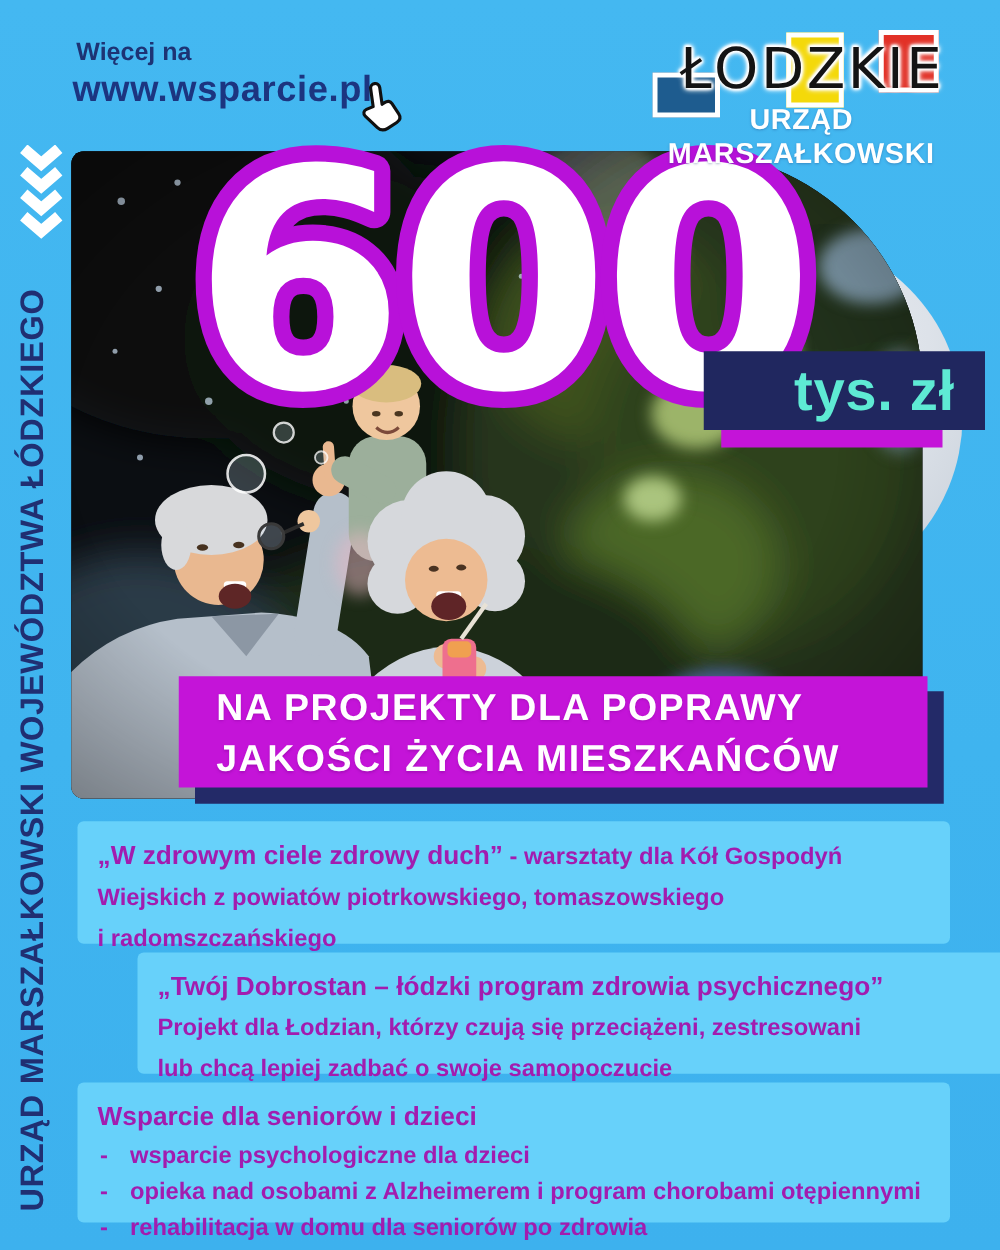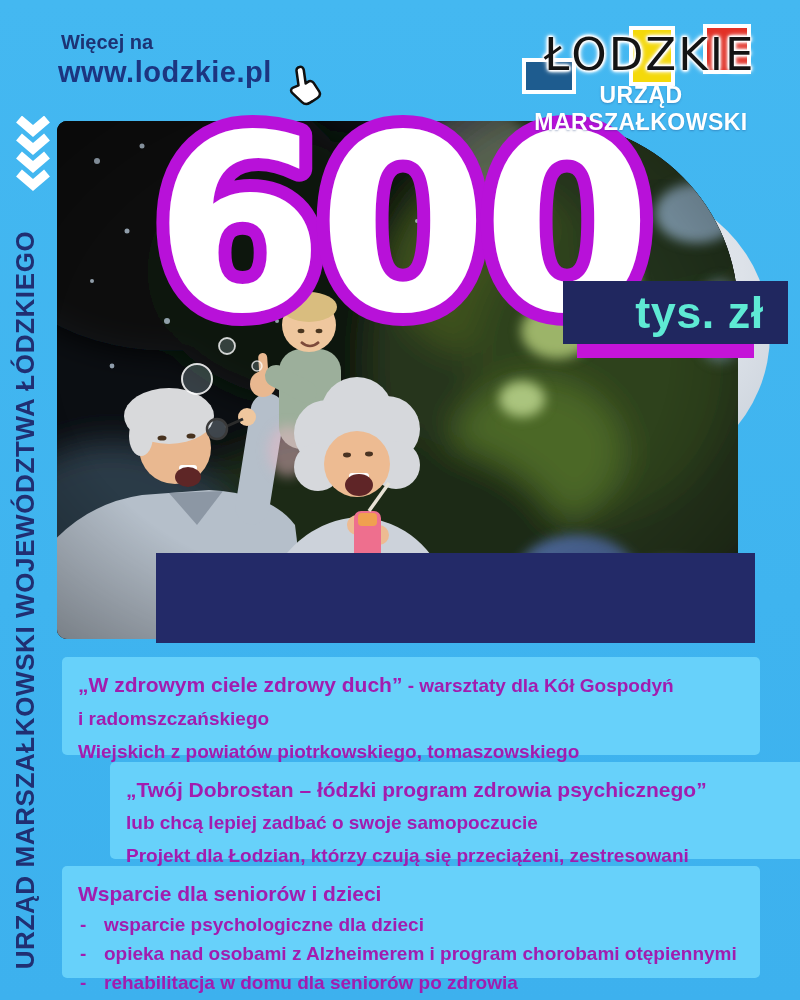--- a/index.html
+++ b/index.html
@@ -198,23 +198,27 @@
   </div>
 
   <svg class="amount-svg">
     <text x="290" y="212" text-anchor="middle">600</text>
   </svg>
 
   <div class="unit-shadow"></div>
   <div class="unit-box">tys. zł</div>
 
   <div class="banner-shadow"></div>
+  <div class="banner">
+    <div>NA PROJEKTY DLA POPRAWY</div>
+    <div>JAKOŚCI ŻYCIA MIESZKAŃCÓW</div>
+  </div>
 
   <div class="more-label">Więcej na</div>
-  <div class="site-url">www.lodzkie.pl</div>
+  <div class="site-url">www.wsparcie.pl</div>
   <svg class="cursor-ico" viewBox="0 0 44 44">
     <path d="M18 6c0-2 1.5-3.5 3.5-3.5S25 4 25 6v13l2-1c2.5-1.2 4.6-.6 5.6 1.5l4 8.5c1.2 2.6.3 5-2.4 6.3l-7.5 3.5c-3 1.4-5.8.7-7.7-1.7l-8-10c-1.5-1.9-.7-4.3 1.6-4.9l5.4-1.4Z" fill="#ffffff" stroke="#101010" stroke-width="2.4" stroke-linejoin="round"></path>
   </svg>
 
   <div class="logo">
     <div class="sq sq-blue"></div>
     <div class="sq sq-yellow"></div>
     <div class="sq sq-red"></div>
     <div class="logo-title">ŁODZKIE</div>
     <div class="logo-sub">URZĄD MARSZAŁKOWSKI</div>
@@ -225,28 +229,28 @@
       <path d="M4 3 L18 15 L32 3"></path>
       <path d="M4 21 L18 33 L32 21"></path>
       <path d="M4 39 L18 51 L32 39"></path>
       <path d="M4 57 L18 69 L32 57"></path>
     </g>
   </svg>
   <div class="rail-text">URZĄD MARSZAŁKOWSKI WOJEWÓDZTWA ŁÓDZKIEGO</div>
 
   <div class="card card-1">
     <div class="t"><span>„W zdrowym ciele zdrowy duch”</span><span class="ts"> - warsztaty dla Kół Gospodyń</span></div>
+    <div class="ln">Wiejskich z powiatów piotrkowskiego, tomaszowskiego</div>
     <div class="ln">i radomszczańskiego</div>
-    <div class="ln">Wiejskich z powiatów piotrkowskiego, tomaszowskiego</div>
   </div>
 
   <div class="card card-2">
     <div class="t">„Twój Dobrostan – łódzki program zdrowia psychicznego”</div>
+    <div class="ln">Projekt dla Łodzian, którzy czują się przeciążeni, zestresowani</div>
     <div class="ln">lub chcą lepiej zadbać o swoje samopoczucie</div>
-    <div class="ln">Projekt dla Łodzian, którzy czują się przeciążeni, zestresowani</div>
   </div>
 
   <div class="card card-3">
     <div class="t">Wsparcie dla seniorów i dzieci</div>
     <div class="bullet">
       <span class="dash">-</span>
       <span>wsparcie psychologiczne dla dzieci</span>
     </div>
     <div class="bullet">
       <span class="dash">-</span>

